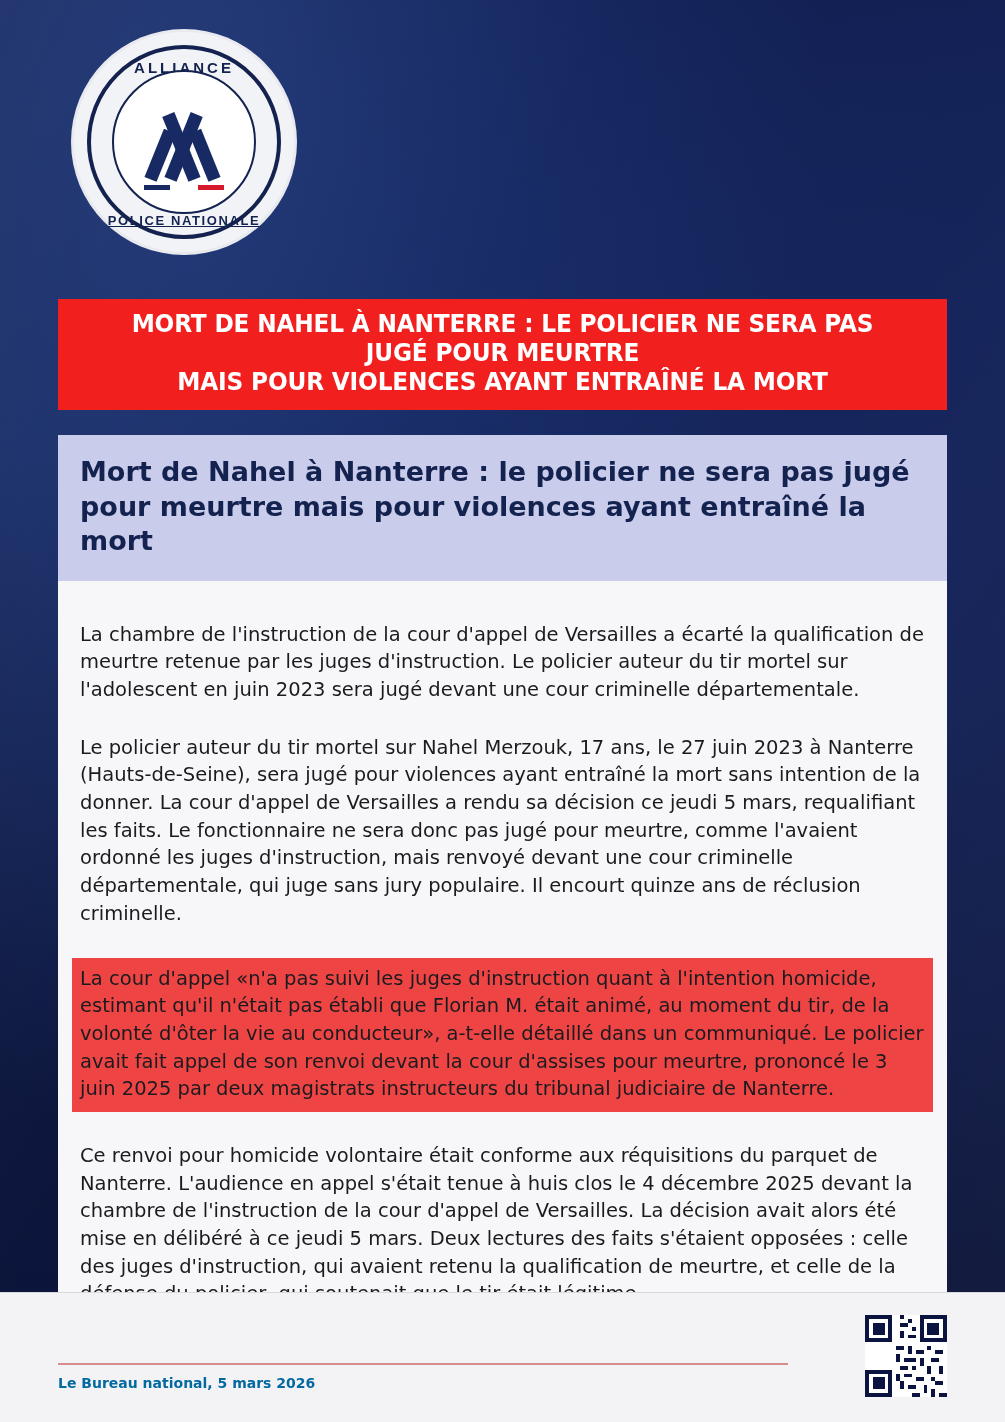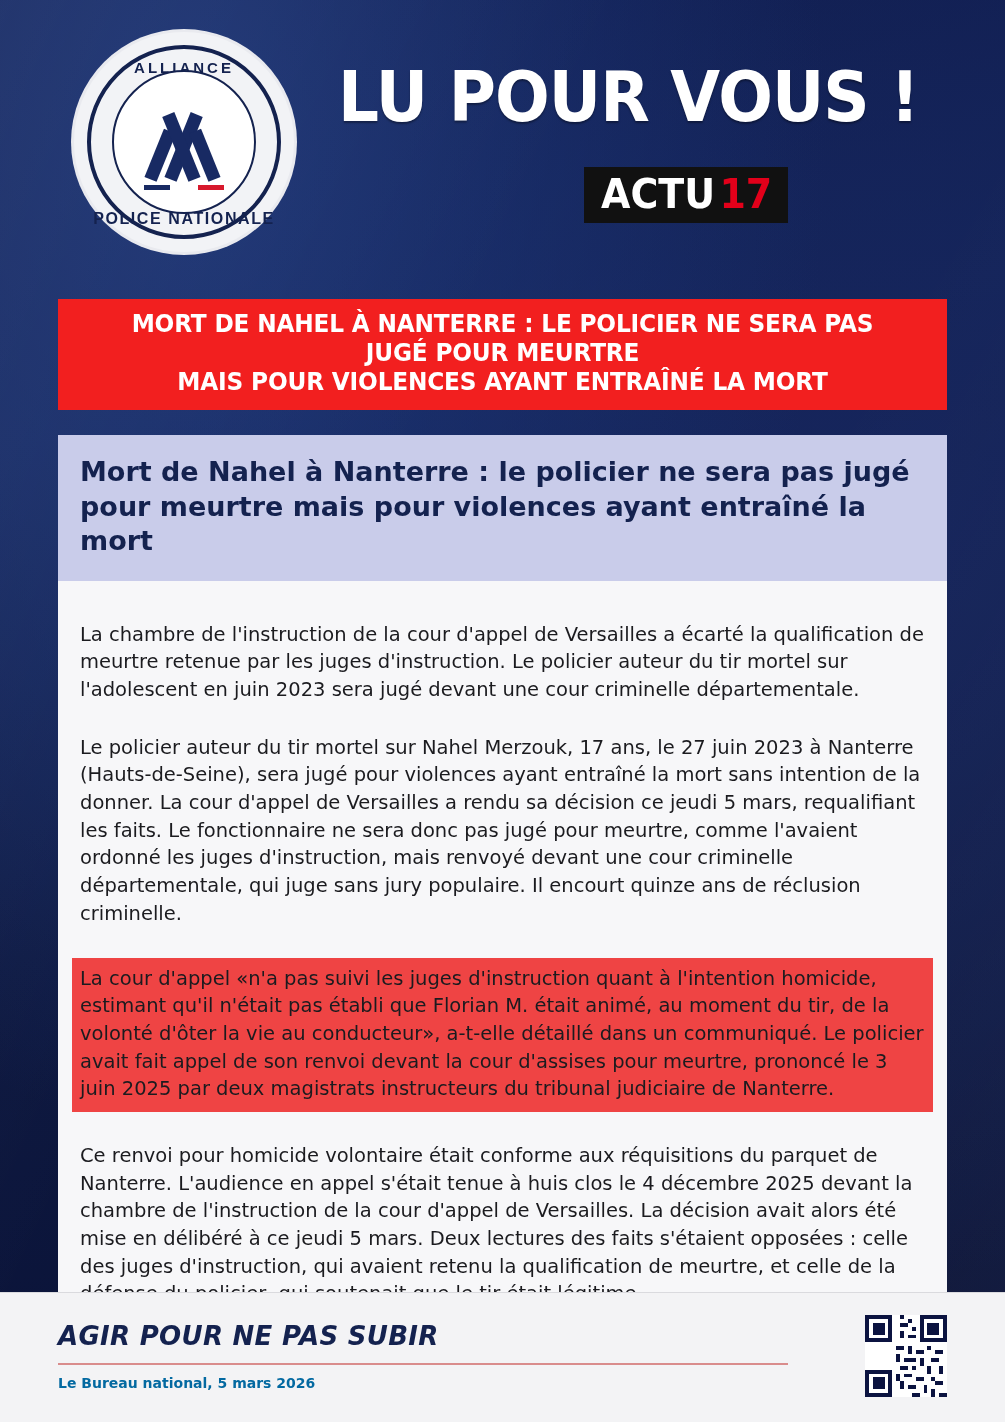--- a/index.html
+++ b/index.html
@@ -89,21 +89,21 @@
   .logo-text-top, .logo-text-bottom {
     position: absolute;
     left: 0; right: 0;
     text-align: center;
     font-weight: bold;
     color: #14224f;
     font-size: 15px;
     letter-spacing: 3px;
   }
   .logo-text-top { top: 27px; }
-  .logo-text-bottom { bottom: 24px; font-size: 16px; letter-spacing: 1.6px; }
+  .logo-text-bottom { bottom: 24px; font-size: 13px; letter-spacing: 1.6px; text-decoration: underline; }
 
   .header-right {
     margin-left: 44px;
     margin-top: 38px;
     flex: 1;
   }
   .lu-pour-vous {
     color: #ffffff;
     font-family: "DejaVu Sans", sans-serif;
     font-weight: bold;
@@ -253,27 +253,20 @@
             <span class="a2"></span>
             <span class="a3"></span>
             <span class="a4"></span>
           </div>
           <div class="bar-blue"></div>
           <div class="bar-red"></div>
         </div>
       </div>
     </div>
 
-    <div class="header-right">
-      <div class="lu-pour-vous">LU POUR VOUS !</div>
-      <div class="actu-badge">
-        <span class="actu">ACTU</span>
-        <span class="num">17</span>
-      </div>
-    </div>
   </div>
 
   <div class="red-bar">
     <div class="line">MORT DE NAHEL À NANTERRE : LE POLICIER NE SERA PAS JUGÉ POUR MEURTRE</div>
     <div class="line">MAIS POUR VIOLENCES AYANT ENTRAÎNÉ LA MORT</div>
   </div>
 
   <div class="card">
     <div class="card-head">
       <h1>Mort de Nahel à Nanterre : le policier ne sera pas jugé pour meurtre mais pour violences ayant entraîné la mort</h1>
@@ -282,21 +275,20 @@
         <p>La chambre de l'instruction de la cour d'appel de Versailles a écarté la qualification de meurtre retenue par les juges d'instruction. Le policier auteur du tir mortel sur l'adolescent en juin 2023 sera jugé devant une cour criminelle départementale.</p>
         <p>Le policier auteur du tir mortel sur Nahel Merzouk, 17 ans, le 27 juin 2023 à Nanterre (Hauts-de-Seine), sera jugé pour violences ayant entraîné la mort sans intention de la donner. La cour d'appel de Versailles a rendu sa décision ce jeudi 5 mars, requalifiant les faits. Le fonctionnaire ne sera donc pas jugé pour meurtre, comme l'avaient ordonné les juges d'instruction, mais renvoyé devant une cour criminelle départementale, qui juge sans jury populaire. Il encourt quinze ans de réclusion criminelle.</p>
         <p class="highlight">La cour d'appel «n'a pas suivi les juges d'instruction quant à l'intention homicide, estimant qu'il n'était pas établi que Florian M. était animé, au moment du tir, de la volonté d'ôter la vie au conducteur», a-t-elle détaillé dans un communiqué. Le policier avait fait appel de son renvoi devant la cour d'assises pour meurtre, prononcé le 3 juin 2025 par deux magistrats instructeurs du tribunal judiciaire de Nanterre.</p>
         <p>Ce renvoi pour homicide volontaire était conforme aux réquisitions du parquet de Nanterre. L'audience en appel s'était tenue à huis clos le 4 décembre 2025 devant la chambre de l'instruction de la cour d'appel de Versailles. La décision avait alors été mise en délibéré à ce jeudi 5 mars. Deux lectures des faits s'étaient opposées : celle des juges d'instruction, qui avaient retenu la qualification de meurtre, et celle de la défense du policier, qui soutenait que le tir était légitime.</p>
         <p>Le 27 juin 2023, Nahel Merzouk, 17 ans, avait été tué d'un tir à bout portant lors d'un contrôle routier à Nanterre. La scène, filmée et largement diffusée sur les réseaux sociaux, avait déclenché plusieurs nuits d'émeutes à travers la France.</p>
         <p>«Je pense qu'il était de mon devoir d'empêcher qu'un drame arrive»</p>
       </div>
   </div>
 
   <div class="footer">
-    <div class="footer-slogan">AGIR POUR NE PAS SUBIR</div>
     <div class="footer-rule"></div>
     <div class="footer-sub">Le Bureau national, 5 mars 2026</div>
     <div class="qr">
       <svg width="82" height="82" viewBox="0 0 21 21" shape-rendering="crispEdges">
         <rect width="21" height="21" fill="#ffffff"></rect>
         <g fill="#0b1340">
           <rect x="0" y="0" width="7" height="1"></rect>
             <rect x="0" y="6" width="7" height="1"></rect>
           <rect x="0" y="0" width="1" height="7"></rect>
             <rect x="6" y="0" width="1" height="7"></rect>

